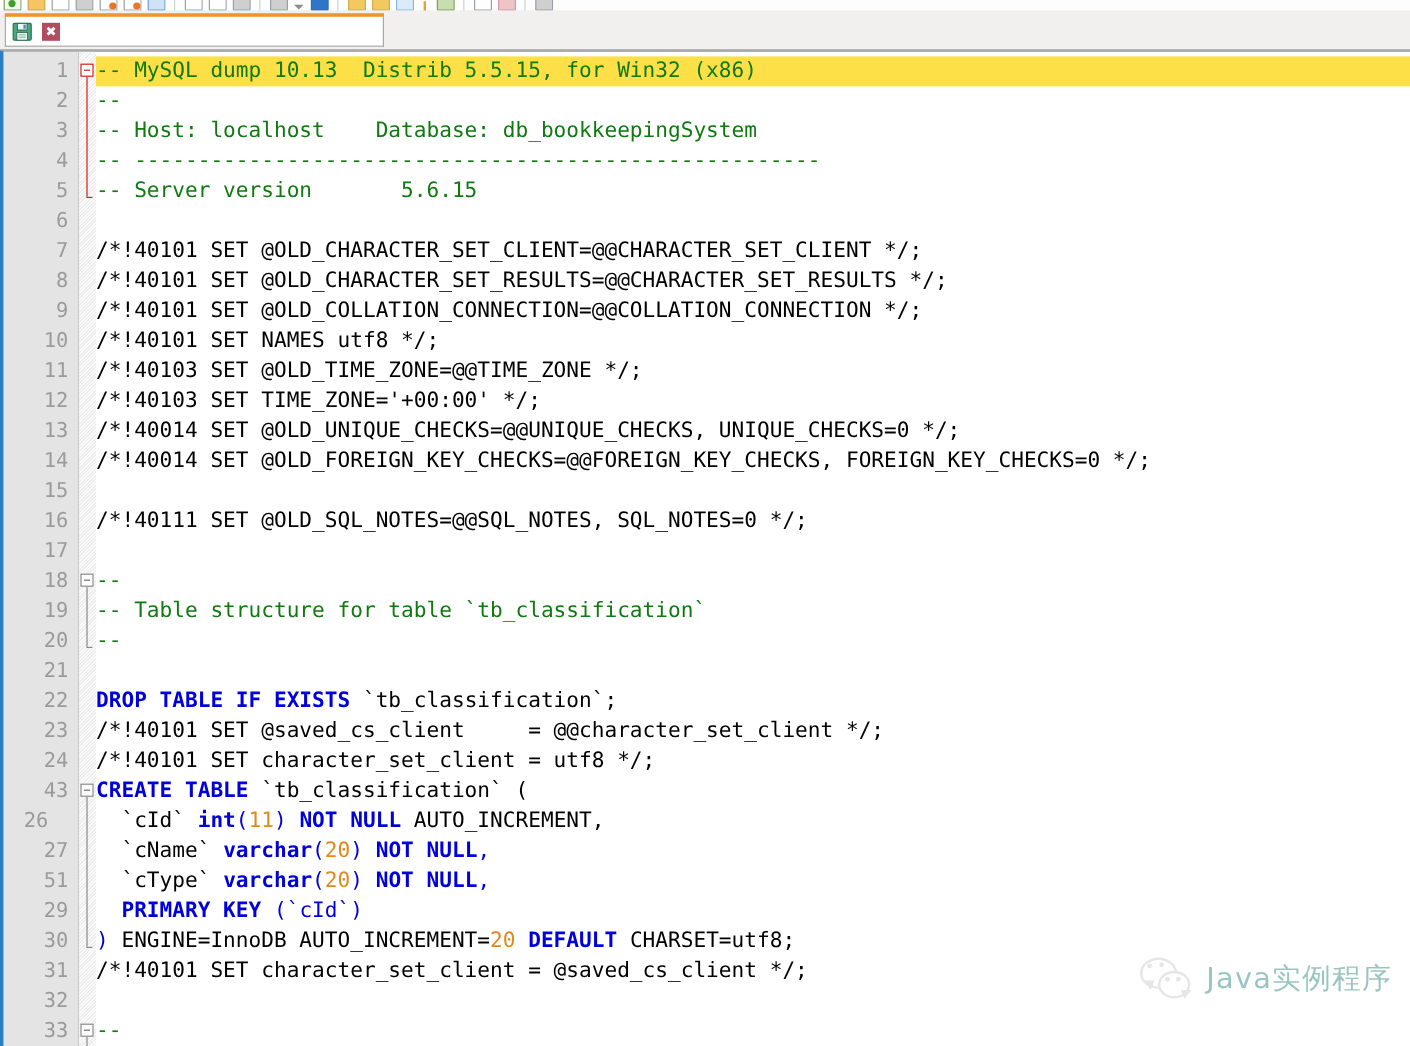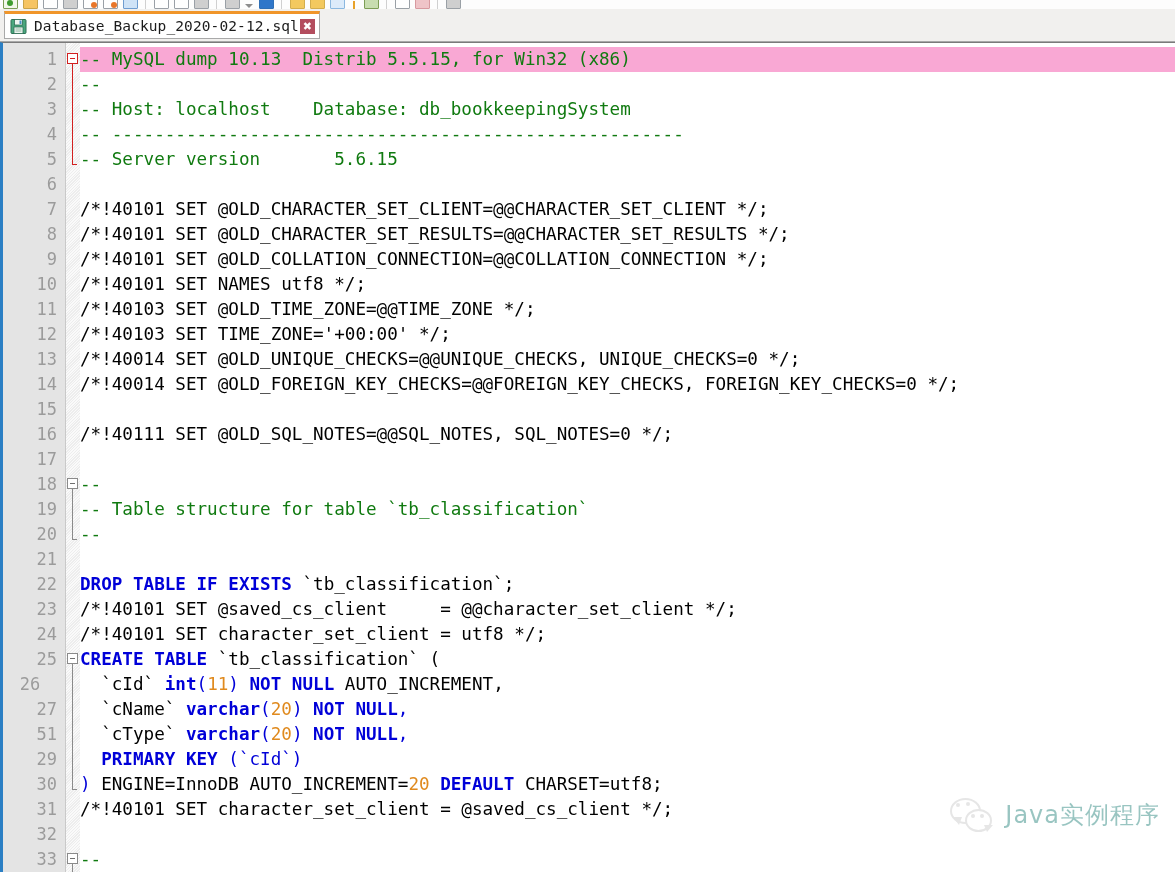--- a/index.html
+++ b/index.html
@@ -77,21 +77,21 @@
     position:absolute;left:63px;top:0;width:14px;height:830px;
     background:repeating-linear-gradient(135deg,#fafafa 0 1px,#ededed 1px 2px);
   }
   .codearea{position:absolute;left:77px;top:0;right:0;height:830px;overflow:hidden;}
 
   .line{
     position:absolute;left:0;right:0;height:25px;line-height:25px;
     font-family:"DejaVu Sans Mono","Liberation Mono",monospace;
     font-size:17.6px;white-space:pre;color:#000000;letter-spacing:0px;
   }
-  .line.cur{background:#f9a8d4;}
+  .line.cur{background:#fde047;}
   .cmt{color:#107a10;}
   .kw{color:#0000d8;font-weight:bold;}
   .num{color:#e08a1e;}
   .op{color:#0000d8;}
 
   
   .fold{position:absolute;width:11px;height:11px;box-sizing:border-box;background:#fff;}
   .fold b{position:absolute;left:2px;top:4px;width:5px;height:1px;}
   .fold.red{border:1px solid #d22020;}
   .fold.red b{background:#d22020;}
@@ -205,21 +205,20 @@
       <span class="tab-ico">
         <svg width="17" height="17" viewBox="0 0 17 17">
           <rect x="1" y="1.5" width="15" height="14" rx="1" fill="#4aa77e" stroke="#2e6f55" stroke-width="1"></rect>
           <rect x="4.5" y="1.5" width="8" height="5.5" fill="#eef6f1" stroke="#2e6f55" stroke-width=".8"></rect>
           <rect x="9.5" y="2.5" width="2" height="3.5" fill="#4a8fc4"></rect>
           <rect x="4" y="9" width="9" height="6.5" fill="#eef6f1" stroke="#2e6f55" stroke-width=".8"></rect>
           <rect x="5.5" y="10.5" width="6" height="1" fill="#8fb8a4"></rect>
           <rect x="5.5" y="12.5" width="6" height="1" fill="#8fb8a4"></rect>
         </svg>
       </span>
-      <span class="tab-label">Database_Backup_2020-02-12.sql</span>
       <span class="tab-close">✖</span>
     </div>
   </div>
 
   <div class="editor">
     <div class="gutter" id="gutter">
         <div class="ln" style="top: 4px;">1</div>
         <div class="ln" style="top: 29px;">2</div>
         <div class="ln" style="top: 54px;">3</div>
         <div class="ln" style="top: 79px;">4</div>
@@ -236,21 +235,21 @@
         <div class="ln" style="top: 354px;">15</div>
         <div class="ln" style="top: 379px;">16</div>
         <div class="ln" style="top: 404px;">17</div>
         <div class="ln" style="top: 429px;">18</div>
         <div class="ln" style="top: 454px;">19</div>
         <div class="ln" style="top: 479px;">20</div>
         <div class="ln" style="top: 504px;">21</div>
         <div class="ln" style="top: 529px;">22</div>
         <div class="ln" style="top: 554px;">23</div>
         <div class="ln" style="top: 579px;">24</div>
-        <div class="ln" style="top: 604px;">25</div>
+        <div class="ln" style="top: 604px;">43</div>
         <div class="ln" style="top: 629px; text-align: center;">26</div>
         <div class="ln" style="top: 654px;">27</div>
         <div class="ln" style="top: 679px;">51</div>
         <div class="ln" style="top: 704px;">29</div>
         <div class="ln" style="top: 729px;">30</div>
         <div class="ln" style="top: 754px;">31</div>
         <div class="ln" style="top: 779px;">32</div>
         <div class="ln" style="top: 804px;">33</div>
       </div>
     <div class="foldcol" id="foldcol">

